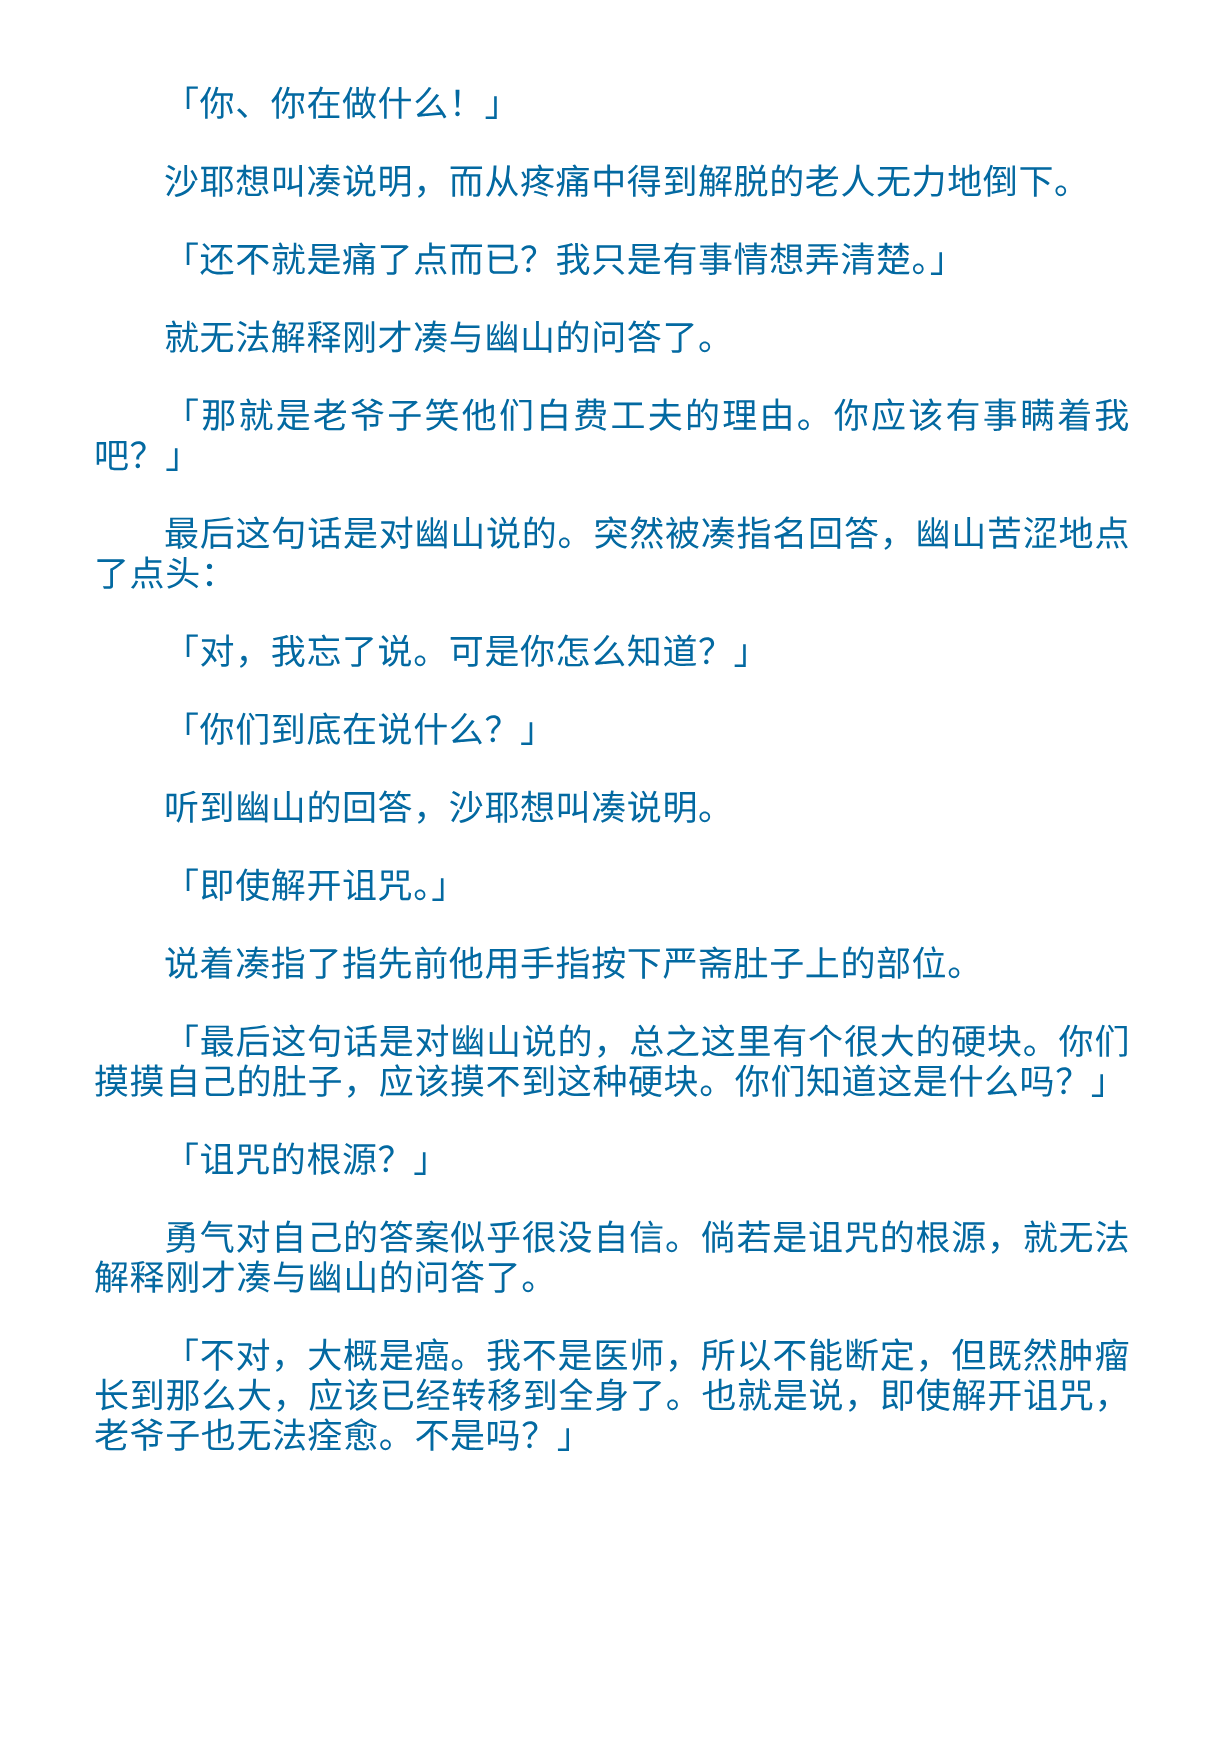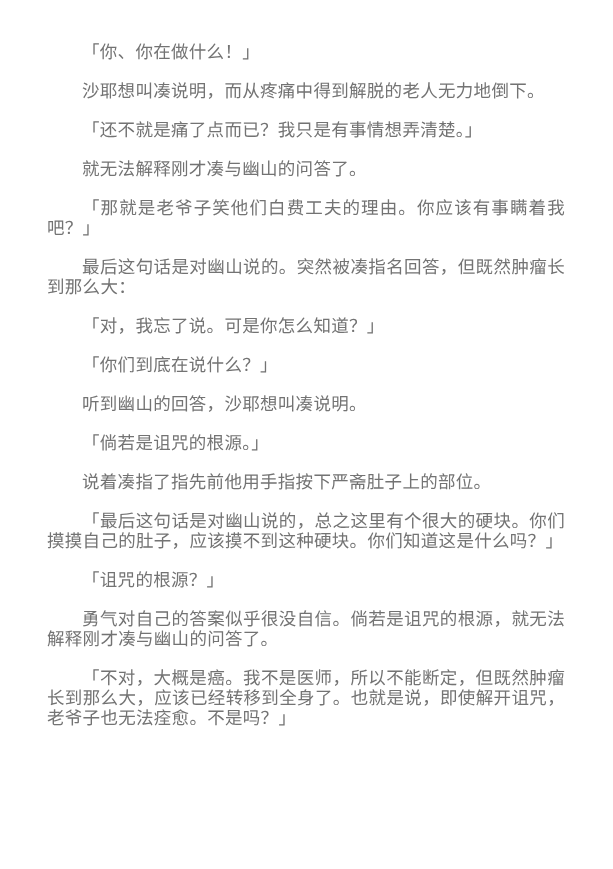--- a/index.html
+++ b/index.html
@@ -13,43 +13,43 @@
   }
   .page {
     box-sizing: border-box;
     width: 613px;
     height: 869px;
     padding: 42px 48px 20px 47px;
     background: #ffffff;
     font-family: "Liberation Serif", "DejaVu Serif", serif;
     font-size: 17.5px;
     line-height: 20px;
-    color: #737373;
+    color: #0369a1;
   }
   .page p {
     margin: 0 0 19px 0;
     padding: 0;
     text-indent: 2em;
     text-align: justify;
     letter-spacing: 0.3px;
     word-break: break-all;
   }
 </style>
 </head>
 <body>
 
 <main class="page">
   <p>「你、你在做什么！」</p>
   <p>沙耶想叫凑说明，而从疼痛中得到解脱的老人无力地倒下。</p>
   <p>「还不就是痛了点而已？我只是有事情想弄清楚。」</p>
   <p>就无法解释刚才凑与幽山的问答了。</p>
   <p>「那就是老爷子笑他们白费工夫的理由。你应该有事瞒着我吧？」</p>
-  <p>最后这句话是对幽山说的。突然被凑指名回答，但既然肿瘤长到那么大：</p>
+  <p>最后这句话是对幽山说的。突然被凑指名回答，幽山苦涩地点了点头：</p>
   <p>「对，我忘了说。可是你怎么知道？」</p>
   <p>「你们到底在说什么？」</p>
   <p>听到幽山的回答，沙耶想叫凑说明。</p>
-  <p>「倘若是诅咒的根源。」</p>
+  <p>「即使解开诅咒。」</p>
   <p>说着凑指了指先前他用手指按下严斋肚子上的部位。</p>
   <p>「最后这句话是对幽山说的，总之这里有个很大的硬块。你们摸摸自己的肚子，应该摸不到这种硬块。你们知道这是什么吗？」</p>
   <p>「诅咒的根源？」</p>
   <p>勇气对自己的答案似乎很没自信。倘若是诅咒的根源，就无法解释刚才凑与幽山的问答了。</p>
   <p>「不对，大概是癌。我不是医师，所以不能断定，但既然肿瘤长到那么大，应该已经转移到全身了。也就是说，即使解开诅咒，老爷子也无法痊愈。不是吗？」</p>
 </main>
 
 </body></html>

